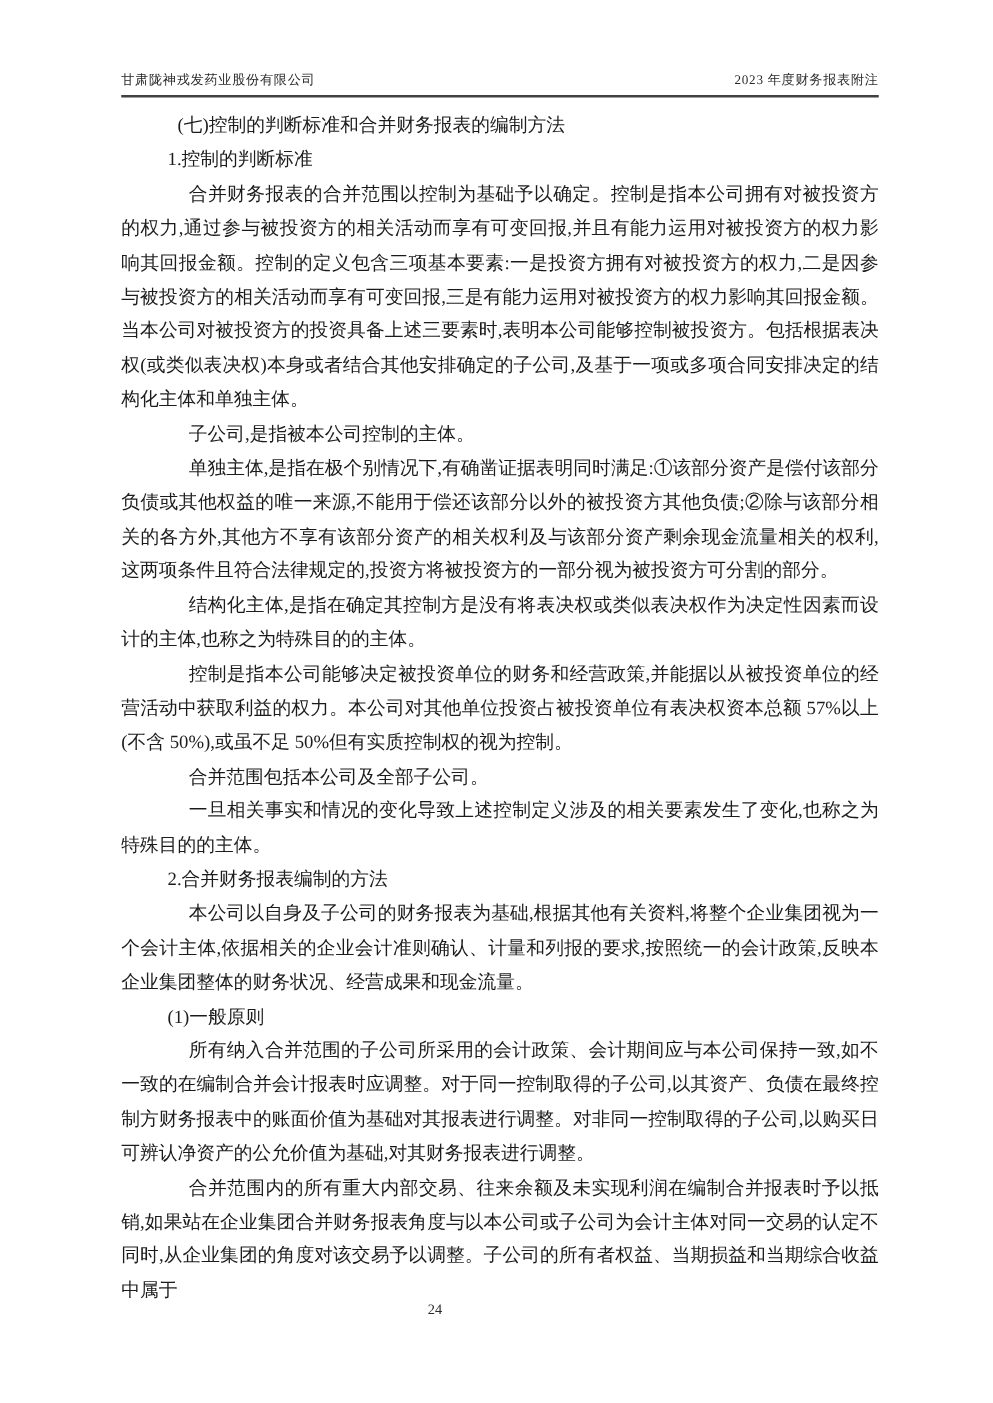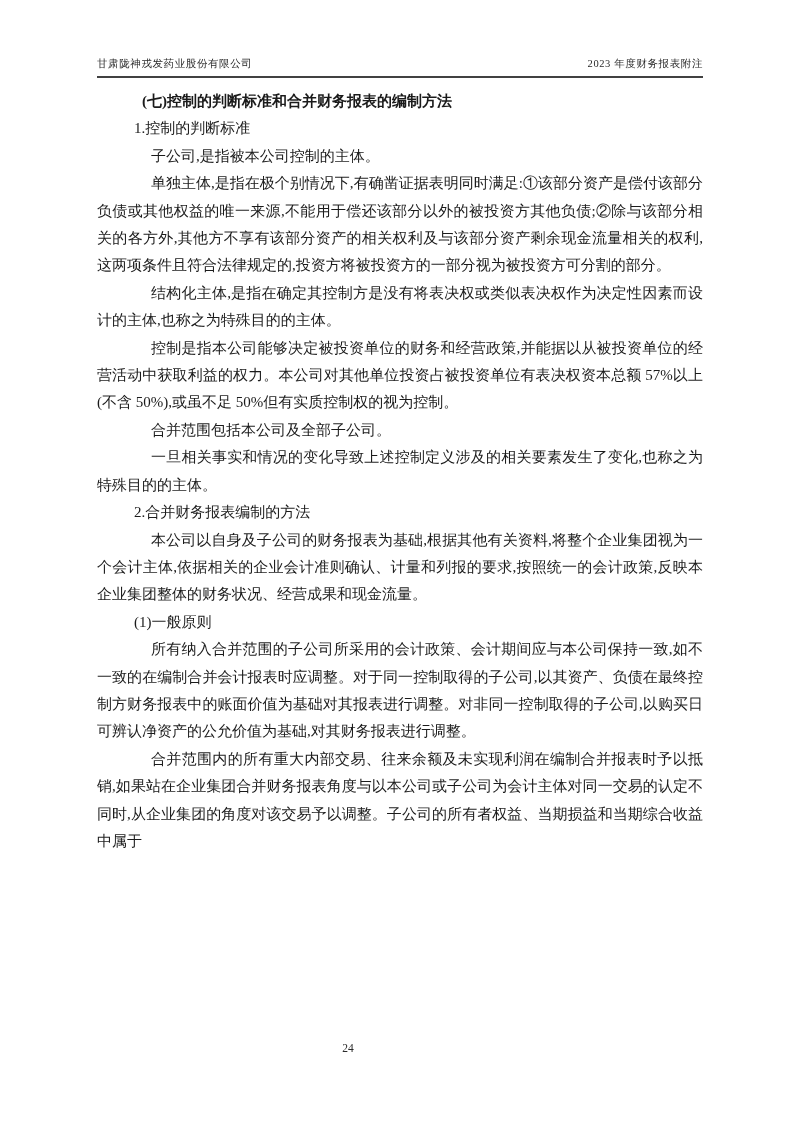--- a/index.html
+++ b/index.html
@@ -23,21 +23,21 @@
   }
   .content{
     position:absolute;
     left:97px;top:88px;width:606px;
     font-size:15px;
     line-height:27.4px;
     text-align:justify;
     color:#1b1b1b;
   }
   .content p{margin:0;padding:0;}
-  .doc-title{font-weight:700;text-indent:45px;}
+  .doc-title{font-weight:400;text-indent:45px;}
   .sub{text-indent:37px;}
   .para{text-indent:54px;}
   .footer{
     position:absolute;
     left:0;top:1042px;width:696px;
     text-align:center;
     font-size:11.5px;color:#2a2a2a;
   }
 </style>
 </head>
@@ -47,20 +47,21 @@
 
   <div class="header">
     <span>甘肃陇神戎发药业股份有限公司</span>
     <span>2023 年度财务报表附注</span>
   </div>
 
   <div class="content">
     <p class="doc-title">(七)控制的判断标准和合并财务报表的编制方法</p>
 
   <p class="sub">1.控制的判断标准</p>
+      <p class="para">合并财务报表的合并范围以控制为基础予以确定。控制是指本公司拥有对被投资方的权力,通过参与被投资方的相关活动而享有可变回报,并且有能力运用对被投资方的权力影响其回报金额。控制的定义包含三项基本要素:一是投资方拥有对被投资方的权力,二是因参与被投资方的相关活动而享有可变回报,三是有能力运用对被投资方的权力影响其回报金额。当本公司对被投资方的投资具备上述三要素时,表明本公司能够控制被投资方。包括根据表决权(或类似表决权)本身或者结合其他安排确定的子公司,及基于一项或多项合同安排决定的结构化主体和单独主体。</p>
       <p class="para">子公司,是指被本公司控制的主体。</p>
       <p class="para">单独主体,是指在极个别情况下,有确凿证据表明同时满足:①该部分资产是偿付该部分负债或其他权益的唯一来源,不能用于偿还该部分以外的被投资方其他负债;②除与该部分相关的各方外,其他方不享有该部分资产的相关权利及与该部分资产剩余现金流量相关的权利,这两项条件且符合法律规定的,投资方将被投资方的一部分视为被投资方可分割的部分。</p>
       <p class="para">结构化主体,是指在确定其控制方是没有将表决权或类似表决权作为决定性因素而设计的主体,也称之为特殊目的的主体。</p>
       <p class="para">控制是指本公司能够决定被投资单位的财务和经营政策,并能据以从被投资单位的经营活动中获取利益的权力。本公司对其他单位投资占被投资单位有表决权资本总额 57%以上(不含 50%),或虽不足 50%但有实质控制权的视为控制。</p>
       <p class="para">合并范围包括本公司及全部子公司。</p>
       <p class="para">一旦相关事实和情况的变化导致上述控制定义涉及的相关要素发生了变化,也称之为特殊目的的主体。</p>
       <p class="sub">2.合并财务报表编制的方法</p>
       <p class="para">本公司以自身及子公司的财务报表为基础,根据其他有关资料,将整个企业集团视为一个会计主体,依据相关的企业会计准则确认、计量和列报的要求,按照统一的会计政策,反映本企业集团整体的财务状况、经营成果和现金流量。</p>
       <p class="sub">(1)一般原则</p>
       <p class="para">所有纳入合并范围的子公司所采用的会计政策、会计期间应与本公司保持一致,如不一致的在编制合并会计报表时应调整。对于同一控制取得的子公司,以其资产、负债在最终控制方财务报表中的账面价值为基础对其报表进行调整。对非同一控制取得的子公司,以购买日可辨认净资产的公允价值为基础,对其财务报表进行调整。</p>

